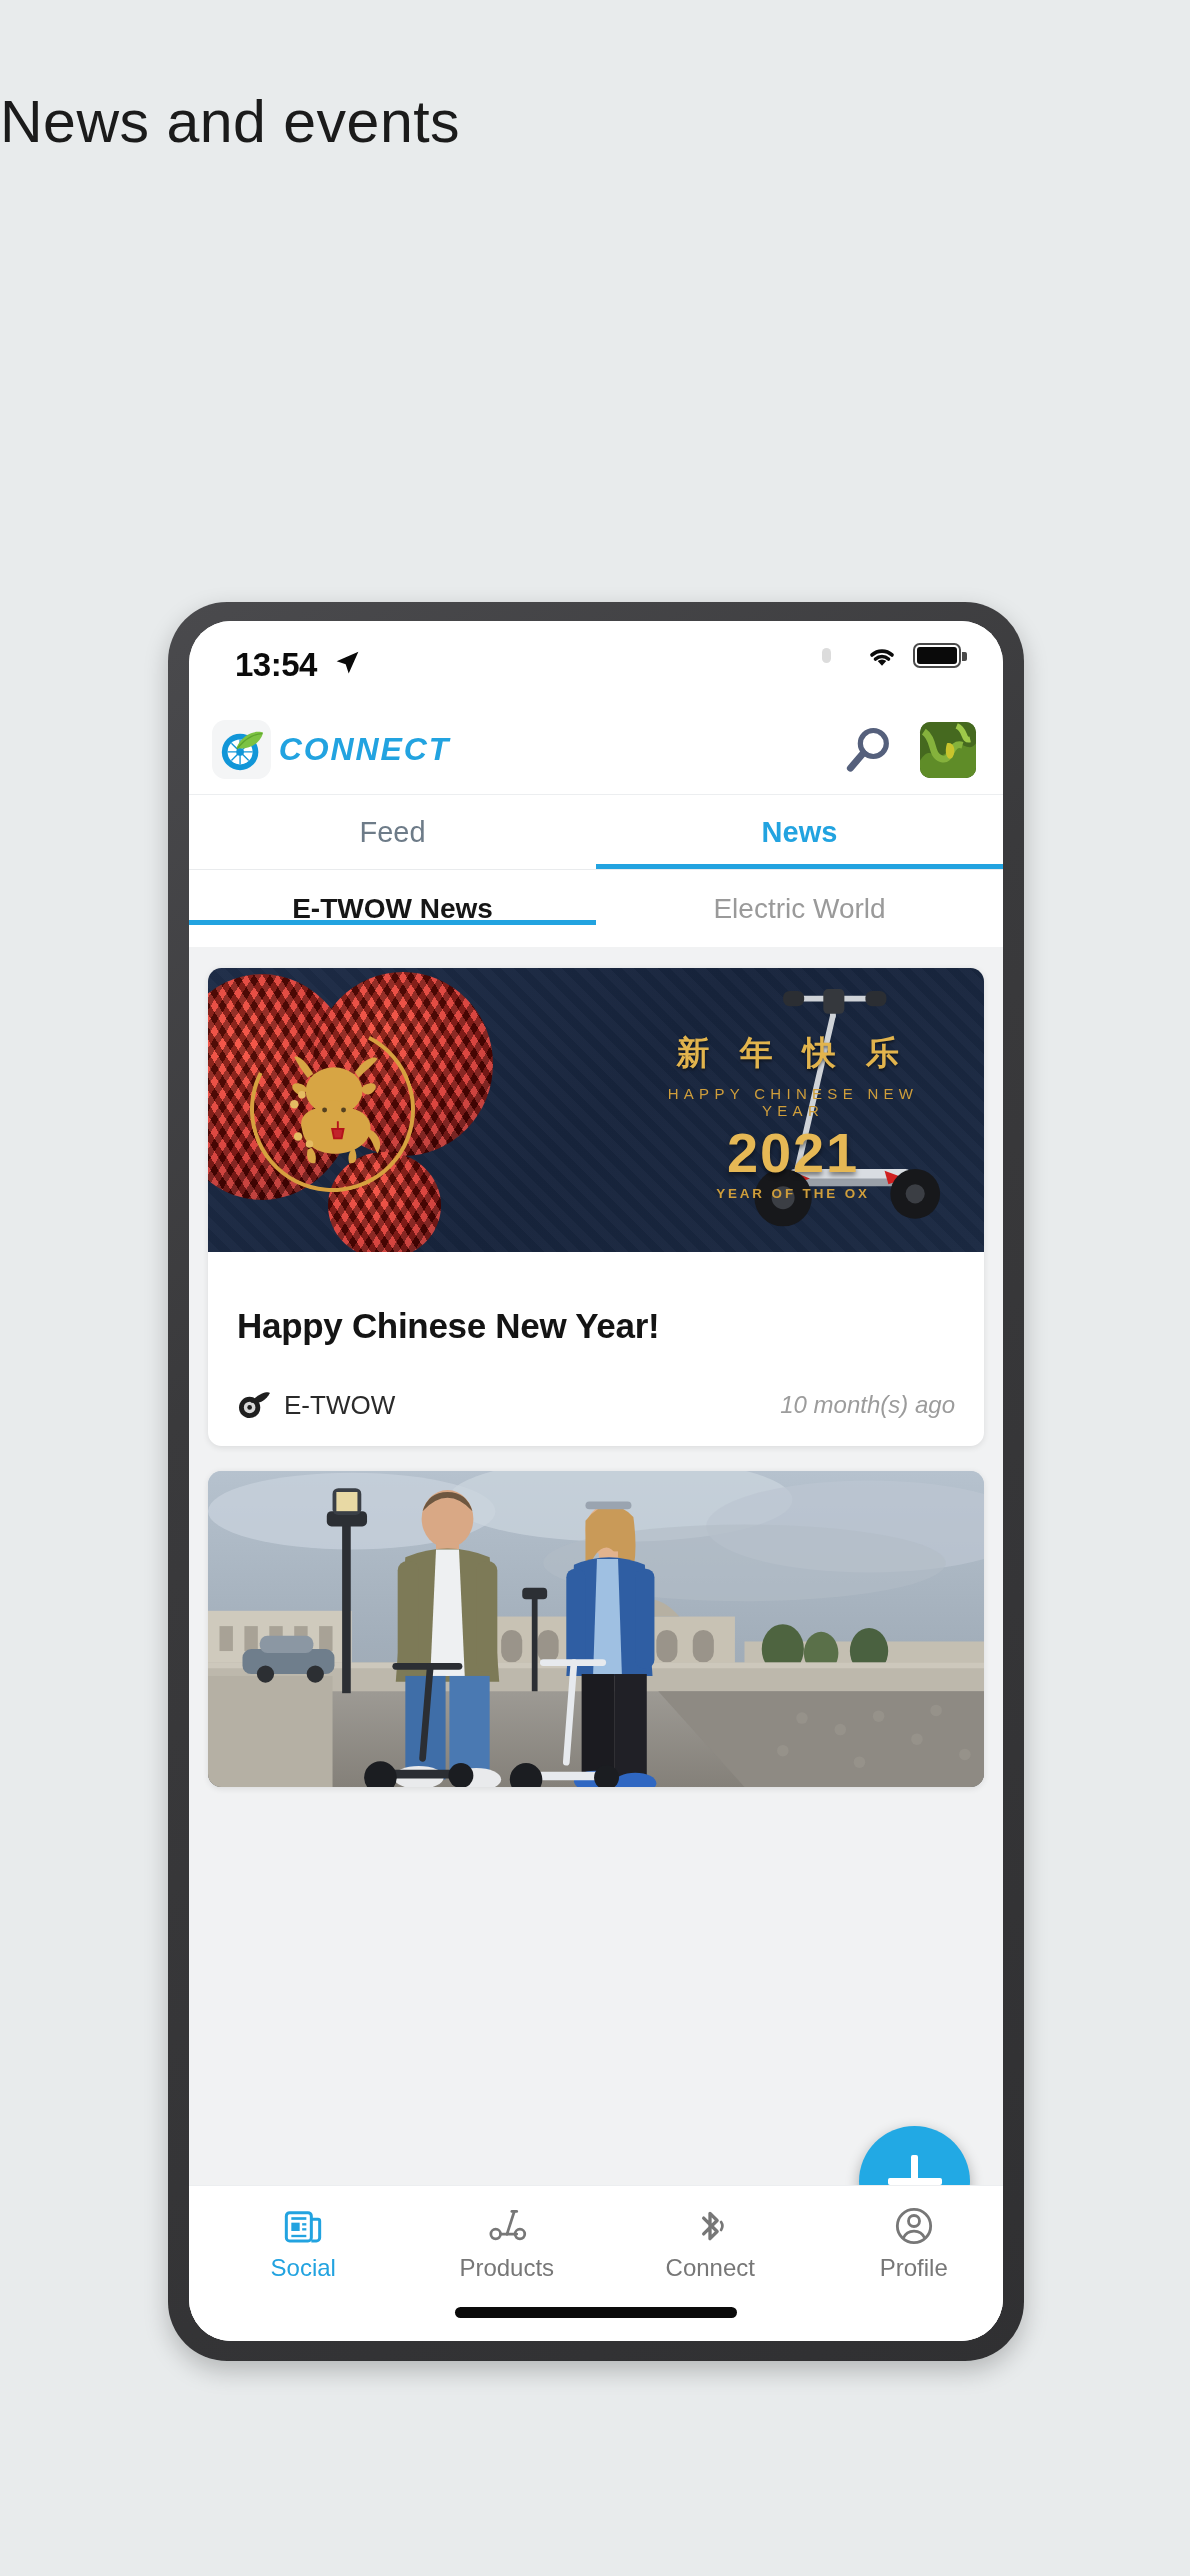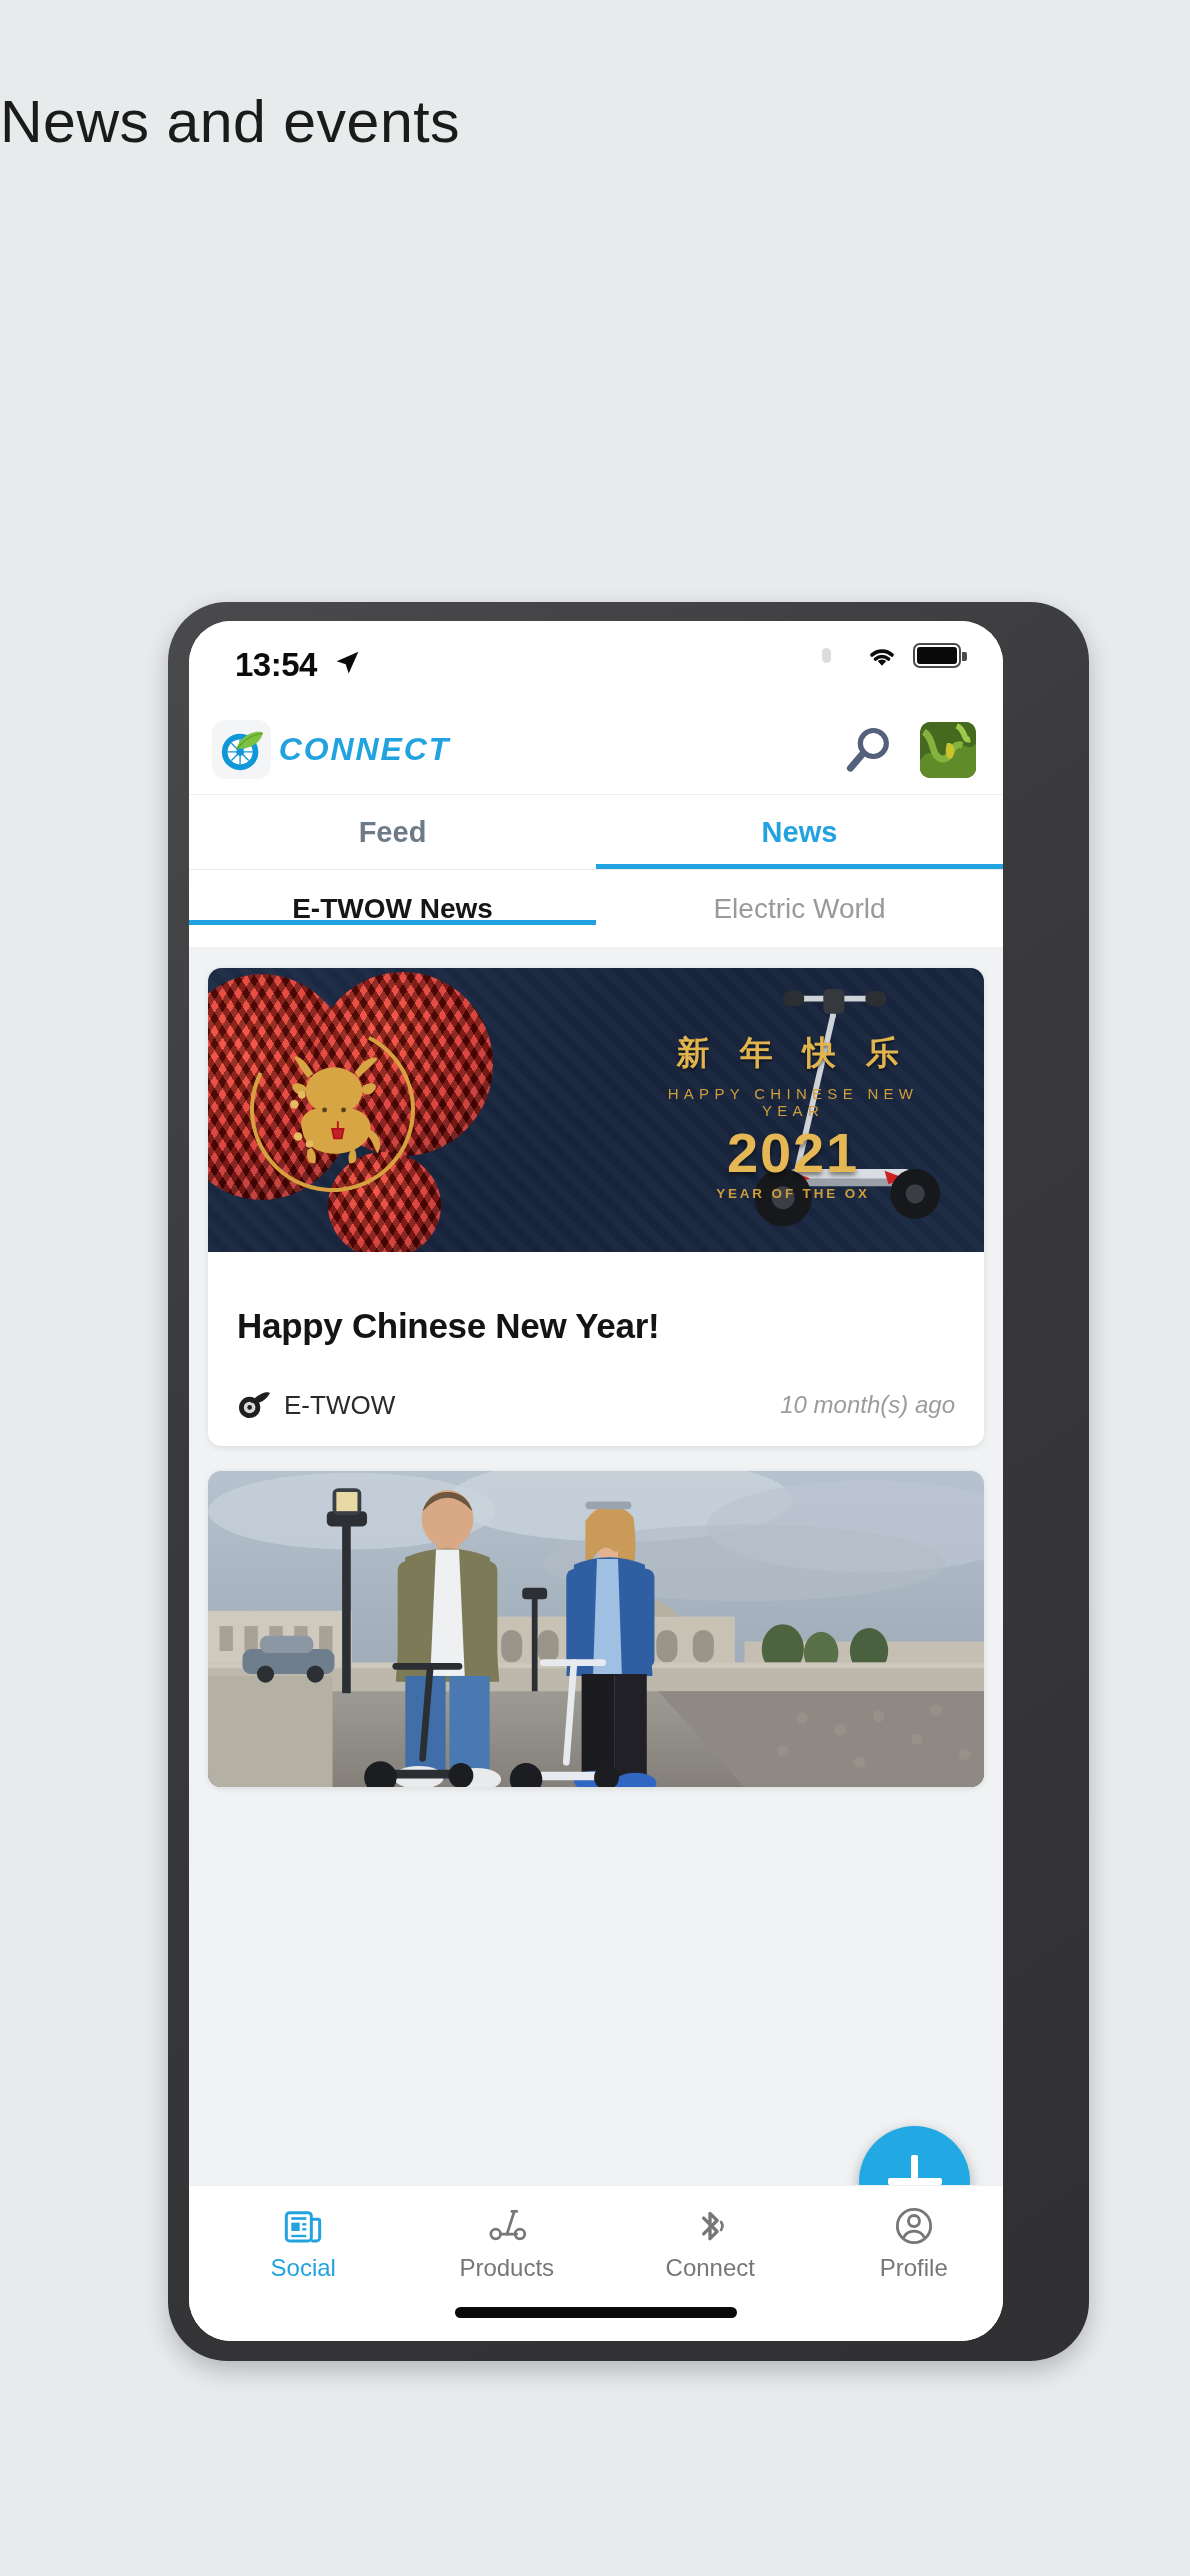--- a/index.html
+++ b/index.html
@@ -14,21 +14,21 @@
   .page-title{
     position:absolute; top:88px; left:0; width:1010px;
     text-align:left;
     font-size:59px; font-weight:400; color:#1b1b1b;
     letter-spacing:0.5px;
   }
 
   
   .phone-frame{
     position:absolute; left:168px; top:602px;
-    width:921px; height:1759px;
+    width:856px; height:1759px;
     background:linear-gradient(145deg,#4a4a4d 0%,#3a3a3c 35%,#303032 100%);
     border-radius:59px;
     box-shadow:0 9.6px 25px rgba(0,0,0,.22);
   }
   .phone-screen{
     position:absolute; left:21px; top:19px;
     width:814px; height:1720px;
     background:#ffffff;
     border-radius:42px;
     overflow:hidden;
@@ -92,21 +92,21 @@
     background:#4a6b22;
   }
 
   
   .tabs-primary{
     display:flex; height:75px; background:#fff;
     border-bottom:1px solid #e9ebed;
   }
   .tabs-primary .tab{
     flex:1; display:flex; align-items:center; justify-content:center;
-    font-size:29px; color:#6d7b88; font-weight:700;
+    font-size:29px; color:#6d7b88; font-weight:400;
     position:relative;
   }
   .tabs-primary .tab.active{ color:#22a3e0; font-weight:700; }
   .tabs-primary .tab.active::after{
     content:""; position:absolute; left:0; right:0; bottom:0;
     height:4.8px; background:#22a3e0;
   }
 
   
   .tabs-secondary{

